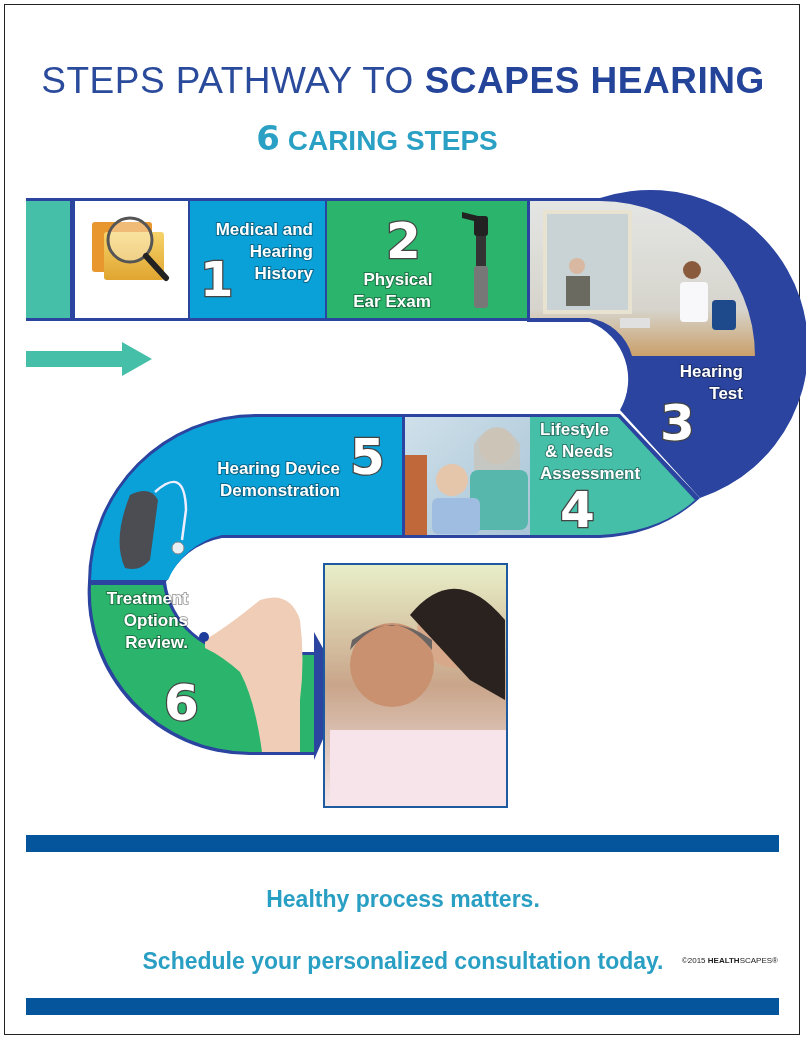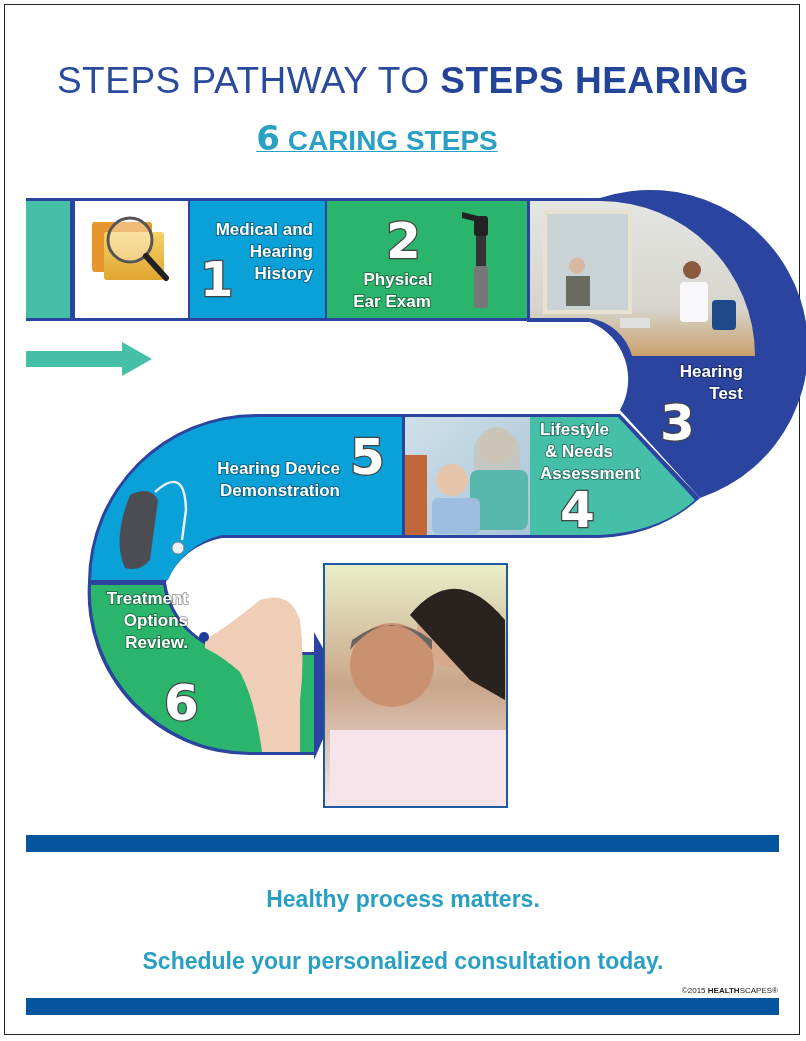--- a/index.html
+++ b/index.html
@@ -1,38 +1,38 @@
 <!DOCTYPE html>
 <html><head>
 <meta charset="utf-8">
 <style>
   html, body { margin: 0; padding: 0; background: #ffffff; }
   body { width: 806px; height: 1041px; position: relative; overflow: hidden; font-family: "DejaVu Sans", sans-serif; }
   .frame { position: absolute; left: 4px; top: 4px; width: 796px; height: 1031px; border: 1.5px solid #222; box-sizing: border-box; background: #fff; }
   .title { position: absolute; left: 0; width: 806px; top: 60px; text-align: center; font-family: "Liberation Sans", sans-serif; font-size: 37px; color: #2a4a9c; letter-spacing: 0.5px; white-space: nowrap; }
   .title .light { font-weight: 400; }
   .title .bold { font-weight: 700; color: #24449a; }
-  .subtitle { position: absolute; left: 0; width: 754px; top: 118px; text-align: center; font-family: "Liberation Sans", sans-serif; font-weight: 700; color: #2aa0c4; white-space: nowrap; text-decoration: underline; }
+  .subtitle { position: absolute; left: 0; width: 754px; top: 118px; text-align: center; font-family: "Liberation Sans", sans-serif; font-weight: 700; color: #2aa0c4; white-space: nowrap; }
   .subtitle .num { font-size: 34px; }
   .subtitle .txt { font-size: 28px; }
   svg.path { position: absolute; left: 0; top: 0; }
   .lbl { font-family: "Liberation Sans", sans-serif; font-weight: 700; fill: #ffffff; font-size: 17px; paint-order: stroke; stroke: rgba(0,0,0,0.35); stroke-width: 2px; }
   .num { font-family: "DejaVu Sans", sans-serif; font-weight: 700; fill: #ffffff; stroke: #444; stroke-width: 2.5px; paint-order: stroke; }
   .bar { position: absolute; left: 26px; width: 753px; height: 17px; background: #05559c; }
   .tag { position: absolute; left: 0; width: 806px; text-align: center; font-family: "Liberation Sans", sans-serif; font-weight: 700; color: #2a9fc4; font-size: 23px; white-space: nowrap; }
-  .copy { position: absolute; right: 28px; top: 986px; font-family: "Liberation Sans", sans-serif; font-size: 8px; color: #222; white-space: nowrap; }
+  .copy { position: absolute; right: 28px; top: 956px; font-family: "Liberation Sans", sans-serif; font-size: 8px; color: #222; white-space: nowrap; }
   .copy b { font-weight: 700; }
 </style>
 </head>
 <body>
 
 <div class="frame"></div>
 
 <div class="title">
-  <span class="light">STEPS PATHWAY TO </span><span class="bold">STEPS HEARING</span>
+  <span class="light">STEPS PATHWAY TO </span><span class="bold">SCAPES HEARING</span>
 </div>
 <div class="subtitle">
   <span class="num">6</span><span class="txt"> CARING STEPS</span>
 </div>
 
 <svg class="path" width="806" height="830" viewBox="0 0 806 830">
   <defs>
     <linearGradient id="folderG" x1="0" y1="0" x2="0" y2="1">
       <stop offset="0" stop-color="#f6d36a"></stop>
         <stop offset="1" stop-color="#e0a530"></stop>

